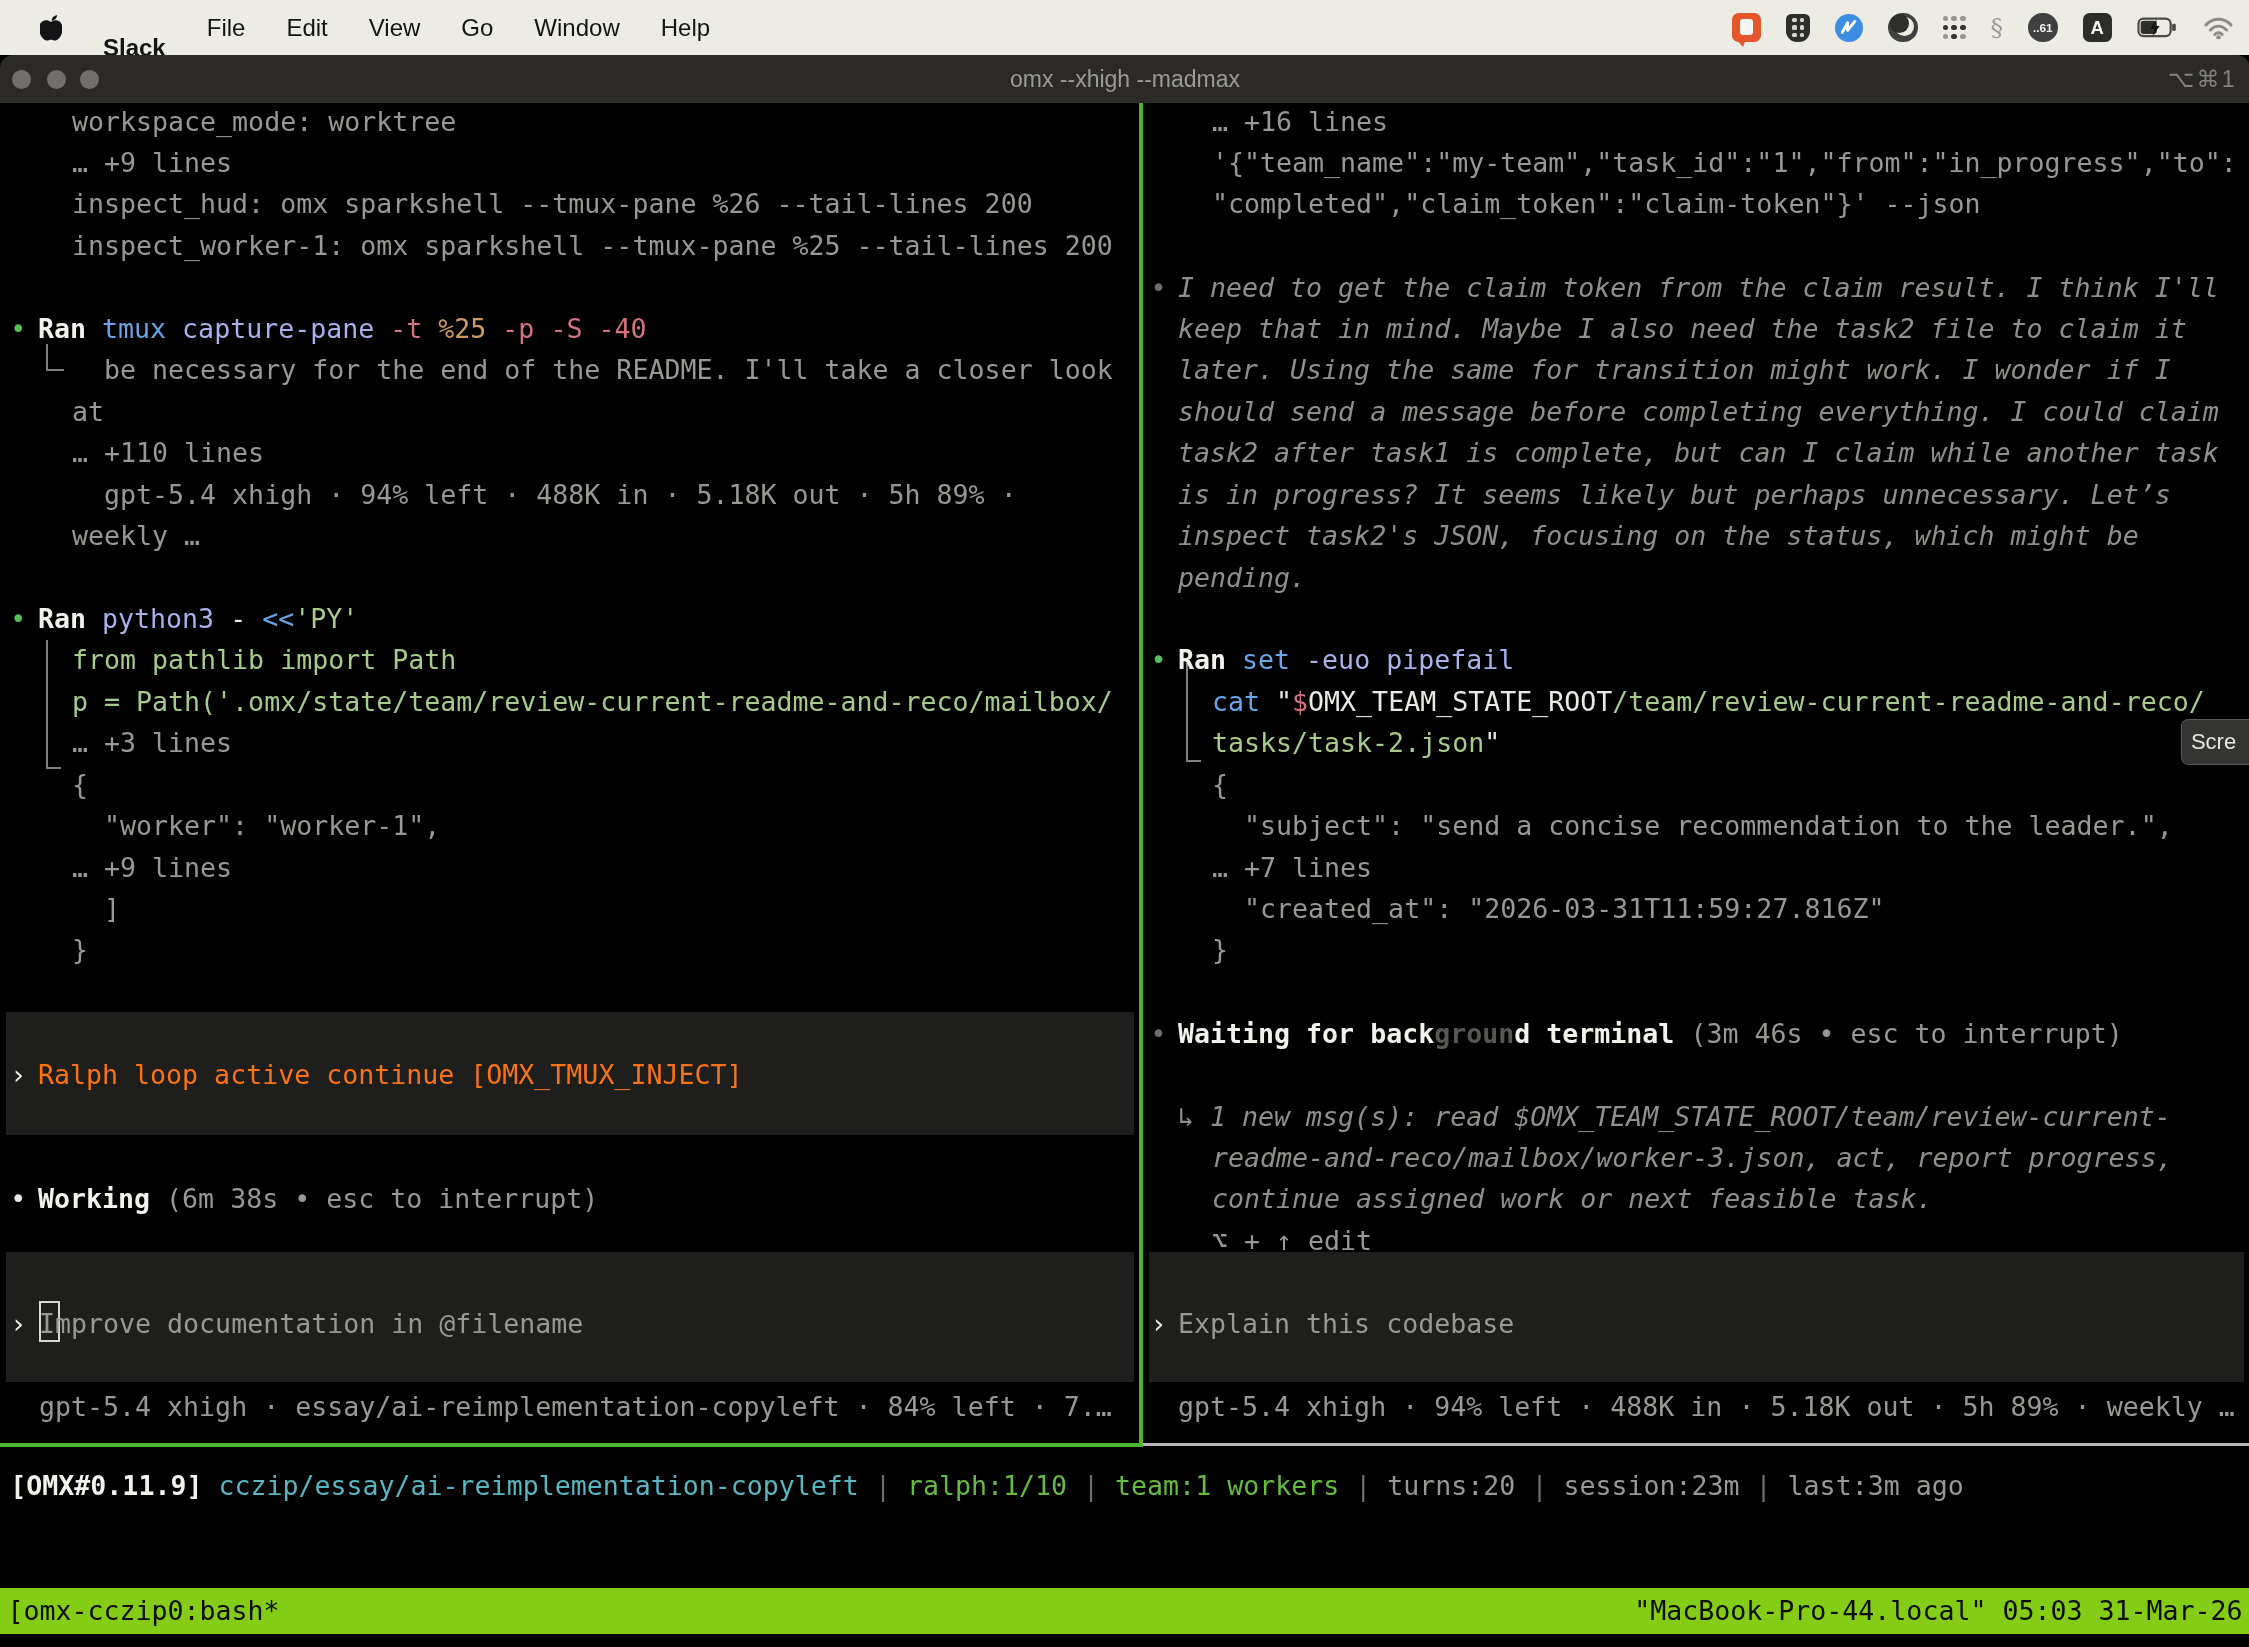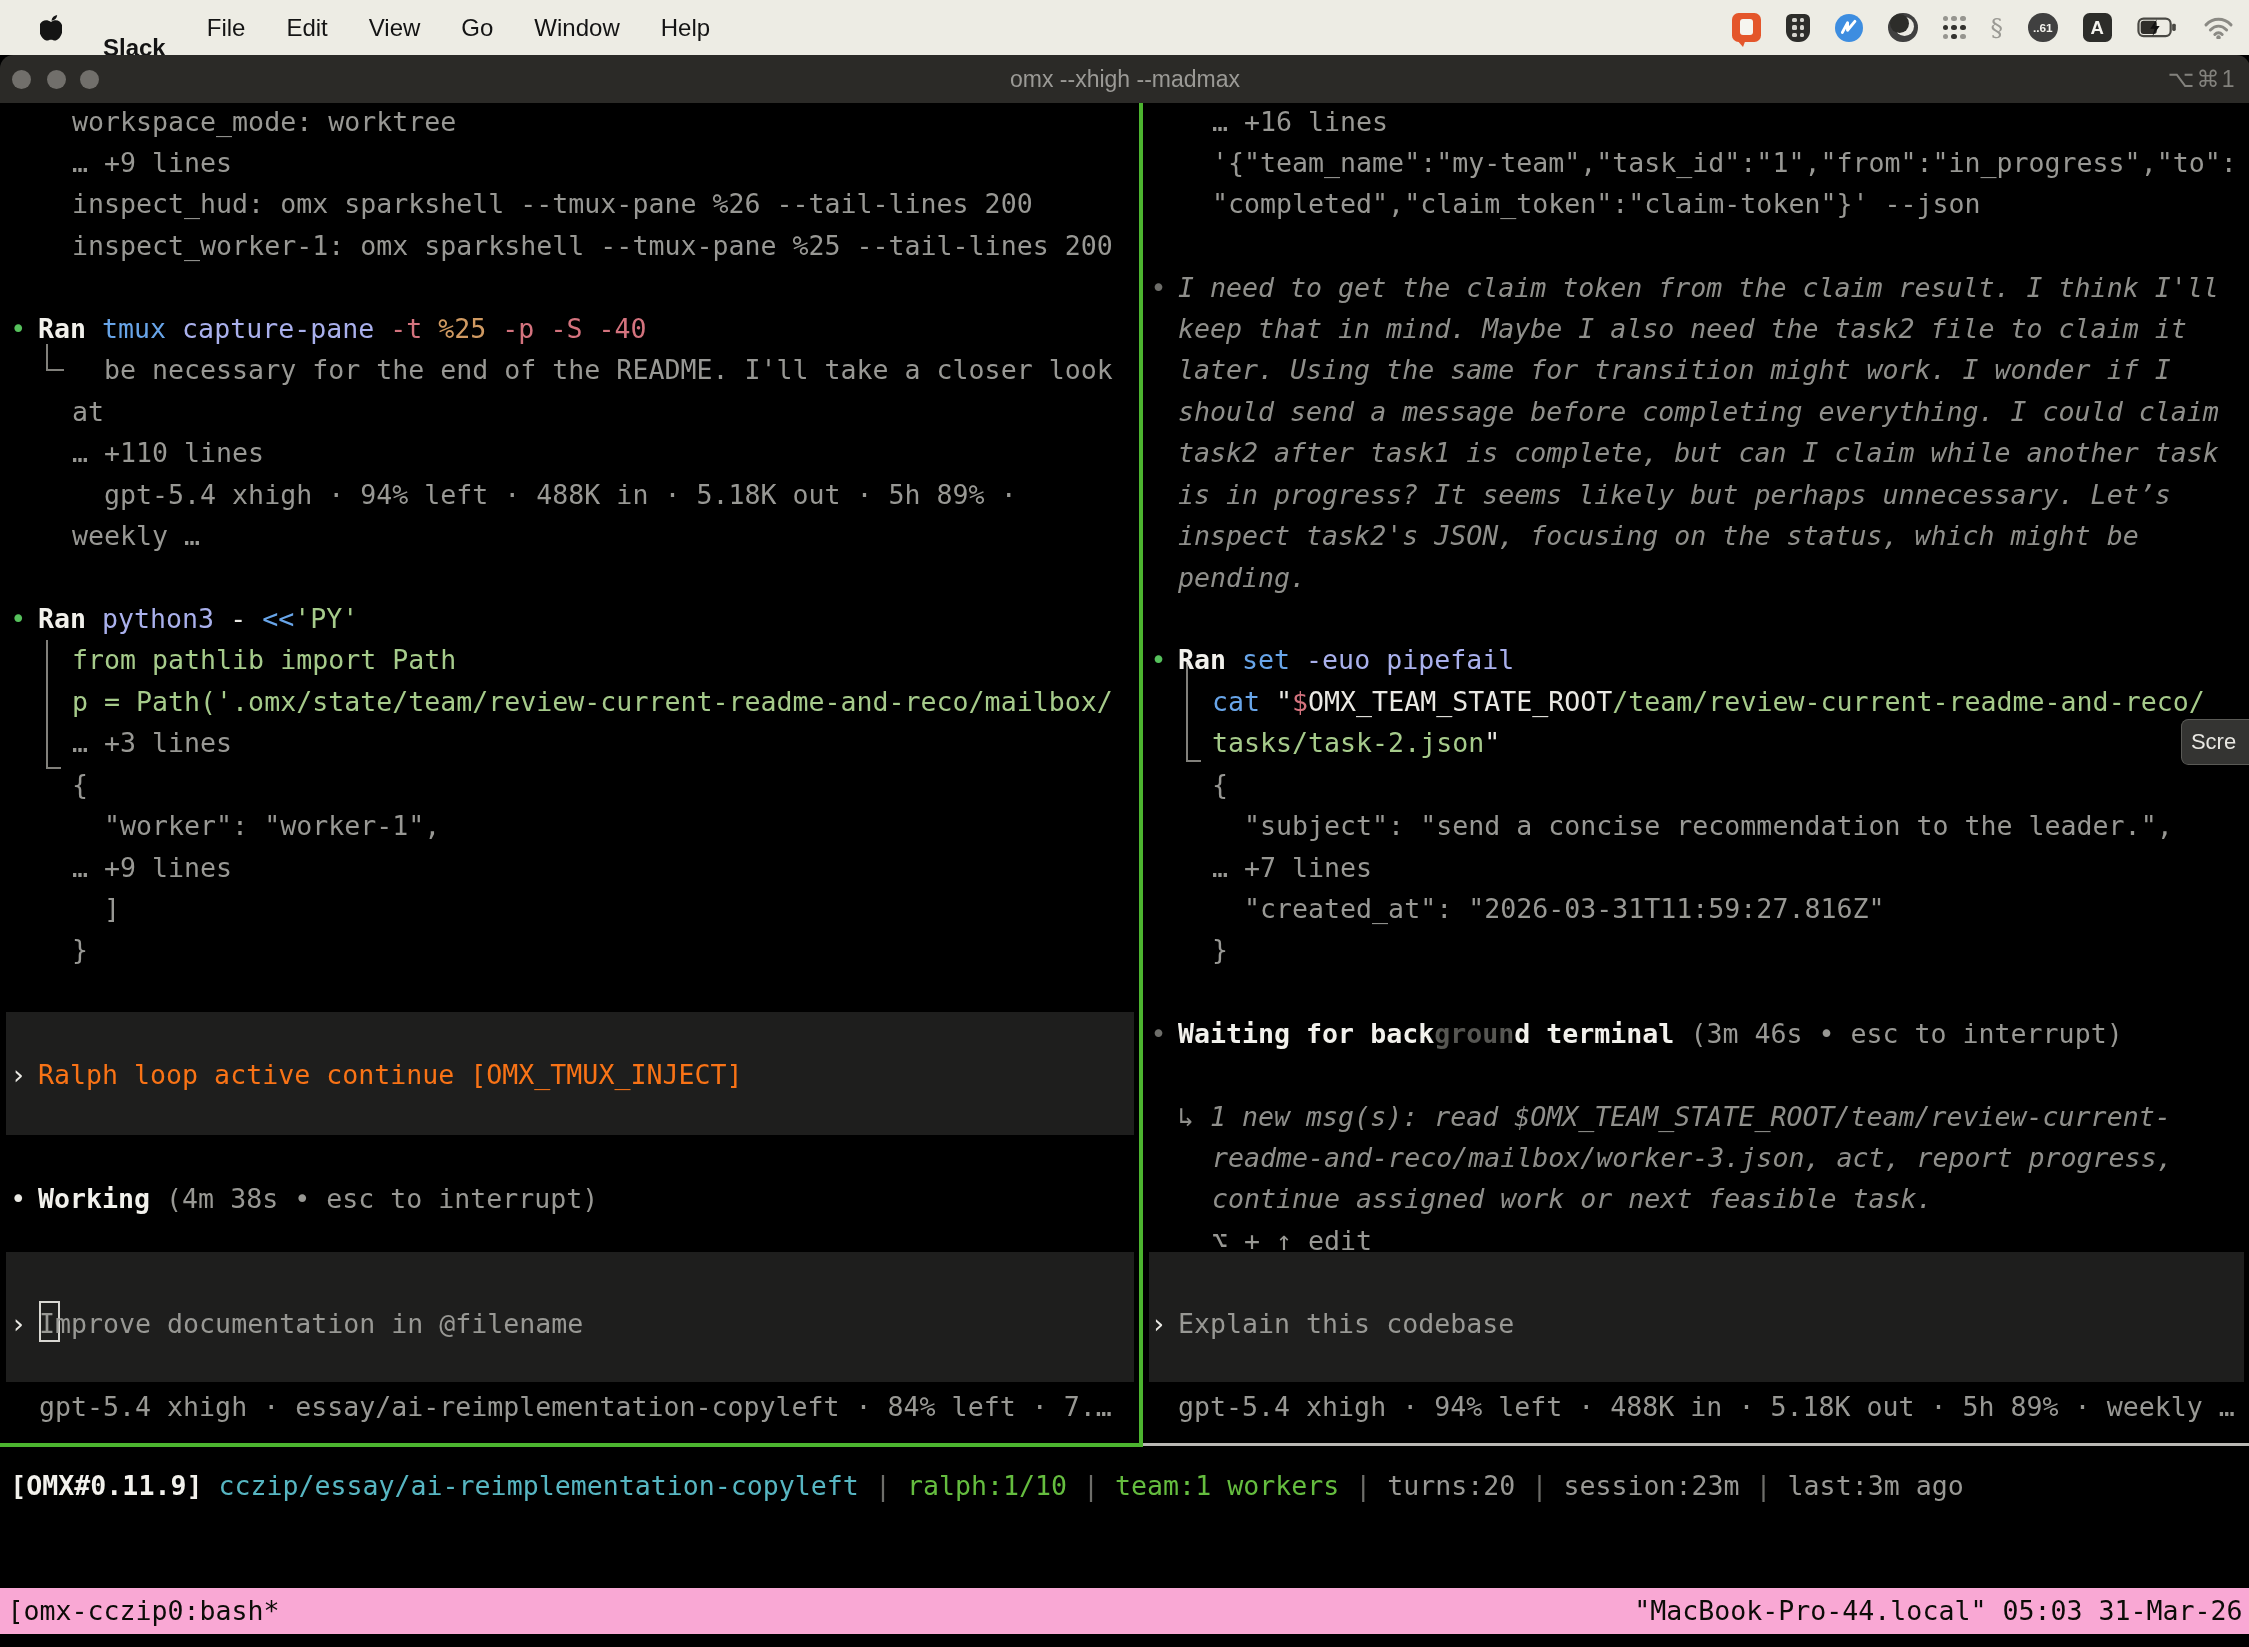--- a/index.html
+++ b/index.html
@@ -49,21 +49,21 @@
   .divider{position:absolute;left:1139px;top:0;width:4.4px;height:1340px;background:#4cb42f;}
   .border-left-b{position:absolute;left:0;top:1340px;width:1143px;height:3.7px;background:#4cb42f;}
   .border-right-b{position:absolute;left:1143px;top:1340px;width:1107px;height:3px;background:#b9b8b4;}
   .term-line{position:absolute;white-space:pre;font-size:26.6px;line-height:40px;height:40px;}
   .band{position:absolute;background:#1e1e1d;}
   .connector{position:absolute;border-left:2.2px solid #81807b;border-bottom:2.2px solid #81807b;}
   .cursor{position:absolute;width:17px;height:37px;border:2.2px solid #d8d7d2;}
   .tooltip{position:absolute;left:2181px;top:616px;width:69px;height:46px;background:#343432;
            border:1.5px solid #5a5a56;border-right:none;border-radius:7.4px 0 0 7.4px;color:#e9e8e3;
            font-family:"Liberation Sans",sans-serif;font-size:22px;line-height:43px;padding-left:8.9px;box-sizing:border-box;}
-  .tmuxbar{position:absolute;left:0;top:1485px;width:2250px;height:46px;background:#f9a8d4;color:#0c0c08;
+  .tmuxbar{position:absolute;left:0;top:1485px;width:2250px;height:46px;background:#84cc16;color:#0c0c08;
            font-size:26.6px;line-height:46px;display:flex;justify-content:space-between;padding:0 7.4px;box-sizing:border-box;}
   
   .s-g{color:#989894}.s-gi{color:#8f8f8b;font-style:italic}.s-w{color:#eae9e4}
   .s-wb{color:#f2f1ec;font-weight:700}.s-lw{color:#f97316}.s-db{color:#565652;font-weight:700}
   .s-gd{color:#6e6e6a}.s-bl{color:#68a5e9}.s-pe{color:#a9b0ec}.s-rd{color:#d4737e}
   .s-or{color:#d09a62}.s-gr{color:#a6cb8b}.s-bu{color:#56c15c}.s-cy{color:#57b6c2}
   .s-lg{color:#65bd3f}.s-sep{color:#6e6e6a}
 </style>
 </head>
 <body>
@@ -174,21 +174,21 @@
         <div class="term-line" style="left: 72px; top: 579px;"><span class="s-gr">p = Path('.omx/state/team/review-current-readme-and-reco/mailbox/</span></div>
         <div class="term-line" style="left: 72px; top: 620px;"><span class="s-g">… +3 lines</span></div>
         <div class="term-line" style="left: 72px; top: 662px;"><span class="s-g">{</span></div>
         <div class="term-line" style="left: 72px; top: 703px;"><span class="s-g">  "worker": "worker-1",</span></div>
         <div class="term-line" style="left: 72px; top: 745px;"><span class="s-g">… +9 lines</span></div>
         <div class="term-line" style="left: 72px; top: 786px;"><span class="s-g">  ]</span></div>
         <div class="term-line" style="left: 72px; top: 827px;"><span class="s-g">}</span></div>
         <div class="term-line" style="left: 10.3px; top: 952px;"><span class="s-w">›</span></div>
         <div class="term-line" style="left: 38px; top: 952px;"><span class="s-lw">Ralph loop active continue [OMX_TMUX_INJECT]</span></div>
         <div class="term-line" style="left: 10.3px; top: 1076px;"><span class="s-w">•</span></div>
-        <div class="term-line" style="left: 38px; top: 1076px;"><span class="s-wb">Working </span><span class="s-g">(4m 38s • esc to interrupt)</span></div>
+        <div class="term-line" style="left: 38px; top: 1076px;"><span class="s-wb">Working </span><span class="s-g">(6m 38s • esc to interrupt)</span></div>
         <div class="term-line" style="left: 10.3px; top: 1201px;"><span class="s-w">›</span></div>
         <div class="term-line" style="left: 39px; top: 1201px;"><span class="s-g">Improve documentation in @filename</span></div>
         <div class="term-line" style="left: 39px; top: 1284px;"><span class="s-g">gpt-5.4 xhigh · essay/ai-reimplementation-copyleft · 84% left · 7.…</span></div>
       </div>
 
     <div class="divider"></div>
     <div class="border-left-b"></div>
     <div class="border-right-b"></div>
 
     <div class="pane" id="right-pane">

